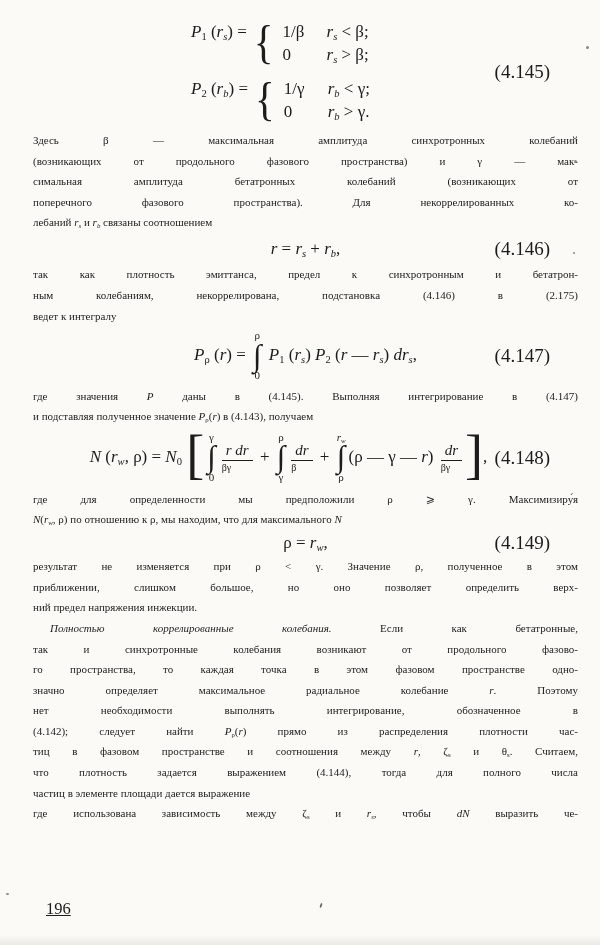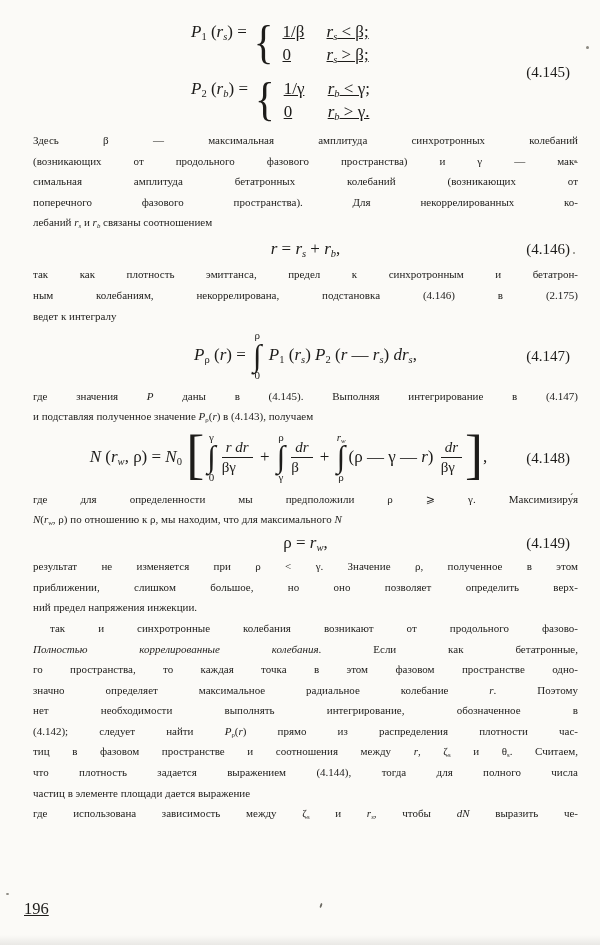--- a/index.html
+++ b/index.html
@@ -28,61 +28,61 @@
   .line.last { text-align-last:left; }
   .indent-first .line:first-child { text-indent:17px; }
 
   sub { font-size:0.62em; vertical-align:-0.3em; line-height:0; }
   i { font-style:italic; }
 
   
   .eq { position:relative; width:100%; }
   .eq .body { text-align:center; font-size:17px; line-height:1.2; white-space:nowrap; }
   .eq .num {
-    position:absolute; right:8px; top:50%; transform:translateY(-50%);
-    font-size:15px;
+    position:absolute; right:28px; top:50%; transform:translateY(-50%);
+    font-size:19px;
     margin-left:30px;
   }
 
   
   .eq145 { margin-bottom:8px; }
   .cases { display:flex; flex-direction:column; gap:14px; align-items:flex-start; margin-left:158px; }
   .case { display:flex; align-items:flex-start; font-size:17px; }
   .case .lhs { margin-right:7px; }
   .case .brace {
     display:inline-block; font-size:41px; line-height:1;
     transform:scaleY(1.12); margin-right:9px; font-weight:400;
   }
   .case .rows { display:flex; flex-direction:column; gap:3px; }
-  .case .row { display:grid; grid-template-columns:44px auto;text-decoration:underline; }
+  .case .row { display:grid; grid-template-columns:44px auto; }
 
   
   .int { display:inline-flex; flex-direction:column; align-items:center;
          vertical-align:middle; line-height:1; margin:0 3px; }
   .int .lim { font-size:11px; line-height:1.05; }
   .int .isym { font-size:31px; line-height:0.92; }
 
   
   .frac { display:inline-block; vertical-align:middle; text-align:left; margin:0 3px; }
   .frac .fn { display:block; padding:0 4px 1px; border-bottom:1px solid #1d1c1a;
               font-size:15px; line-height:1.15; }
-  .frac .fd { display:block; padding-top:1px; font-size:15px; line-height:1.15; }
+  .frac .fd { display:block; padding-top:1px; font-size:10px; line-height:1.15; }
 
   
   .brk { font-size:54px; font-weight:300; vertical-align:middle; line-height:0;
          position:relative; top:-3px; }
 
   .eq146 { margin:6px 0 5px; }
   .eq147 { margin:4px 0 4px; }
   .eq148 { margin:5px 0 5px; }
   .eq148 .body { margin-right:34px; }
   .eq149 { margin:3px 0 3px; }
   .eq150 { margin:7px 0 5px; }
 
-  .pageno { position:absolute; left:24px; bottom:26px; font-size:16.5px;text-decoration:underline; }
+  .pageno { position:absolute; left:46px; bottom:26px; font-size:16.5px;text-decoration:underline; }
 
   
   .speck { position:absolute; background:#8a8880; border-radius:50%; pointer-events:none; }
   .s1 { left:586px; top:46px;  width:3px; height:3px; }
   .s2 { left:574px; top:160px; width:3px; height:3px; }
   .s3 { left:573px; top:252px; width:2px; height:2px; }
   .s4 { left:320px; top:903px; width:2px; height:5px; transform:rotate(20deg); background:#6d6b64; }
   .s5 { left:6px;   top:893px; width:3px; height:2px; }
 </style>
 </head>
@@ -185,22 +185,22 @@
       <span class="num">(4.149)</span>
     </div>
 
     <div class="para">
         <div class="line">результат  не  изменяется  при  ρ &lt; γ.  Значение  ρ,  полученное  в  этом</div>
         <div class="line">приближении,  слишком  большое,  но  оно  позволяет  определить  верх-</div>
         <div class="line last">ний  предел  напряжения  инжекции.</div>
       </div>
 
     <div class="para indent-first">
+        <div class="line"><i>Полностью  коррелированные  колебания.</i>  Если  как  бетатронные,</div>
         <div class="line">так  и  синхротронные  колебания  возникают  от  продольного  фазово-</div>
-        <div class="line"><i>Полностью  коррелированные  колебания.</i>  Если  как  бетатронные,</div>
         <div class="line">го  пространства,  то  каждая  точка  в  этом  фазовом  пространстве  одно-</div>
         <div class="line">значно  определяет  максимальное  радиальное  колебание  <i>r</i>.  Поэтому</div>
         <div class="line">нет  необходимости  выполнять  интегрирование,  обозначенное  в</div>
         <div class="line">(4.142);  следует  найти  <i>P</i><sub>ρ</sub>(<i>r</i>)  прямо  из  распределения  плотности  час-</div>
         <div class="line">тиц  в  фазовом  пространстве  и  соотношения  между  <i>r</i>,  ζ<sub>s</sub>  и  θ<sub>s</sub>.  Считаем,</div>
         <div class="line">что  плотность  задается  выражением  (4.144),  тогда  для  полного  числа</div>
         <div class="line last">частиц  в  элементе  площади  дается  выражение</div>
       </div>
 
 

